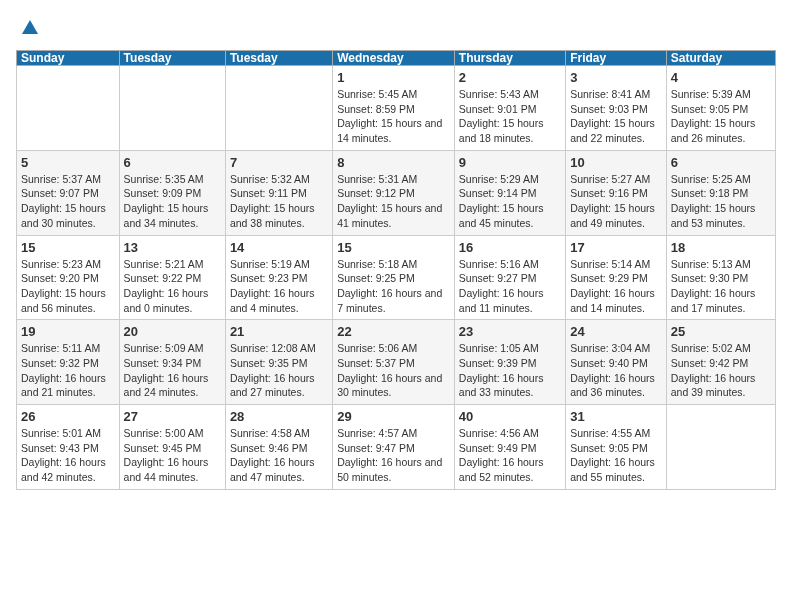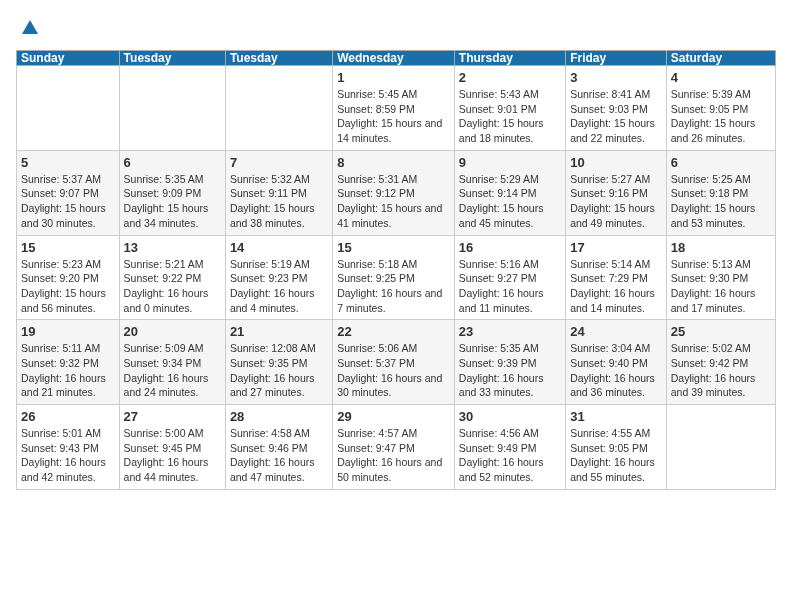--- a/index.html
+++ b/index.html
@@ -216,21 +216,21 @@
         </td>
         <td>
           <span class="day-num">16</span>
           <div class="day-detail">Sunrise: 5:16 AM
 Sunset: 9:27 PM
 Daylight: 16 hours and 11 minutes.</div>
         </td>
         <td>
           <span class="day-num">17</span>
           <div class="day-detail">Sunrise: 5:14 AM
-Sunset: 7:29 PM
+Sunset: 9:29 PM
 Daylight: 16 hours and 14 minutes.</div>
         </td>
         <td>
           <span class="day-num">18</span>
           <div class="day-detail">Sunrise: 5:13 AM
 Sunset: 9:30 PM
 Daylight: 16 hours and 17 minutes.</div>
         </td>
       </tr>
       <tr>
@@ -253,21 +253,21 @@
 Daylight: 16 hours and 27 minutes.</div>
         </td>
         <td>
           <span class="day-num">22</span>
           <div class="day-detail">Sunrise: 5:06 AM
 Sunset: 5:37 PM
 Daylight: 16 hours and 30 minutes.</div>
         </td>
         <td>
           <span class="day-num">23</span>
-          <div class="day-detail">Sunrise: 5:35 AM
+          <div class="day-detail">Sunrise: 1:05 AM
 Sunset: 9:39 PM
 Daylight: 16 hours and 33 minutes.</div>
         </td>
         <td>
           <span class="day-num">24</span>
           <div class="day-detail">Sunrise: 3:04 AM
 Sunset: 9:40 PM
 Daylight: 16 hours and 36 minutes.</div>
         </td>
         <td>
@@ -296,21 +296,21 @@
 Sunset: 9:46 PM
 Daylight: 16 hours and 47 minutes.</div>
         </td>
         <td>
           <span class="day-num">29</span>
           <div class="day-detail">Sunrise: 4:57 AM
 Sunset: 9:47 PM
 Daylight: 16 hours and 50 minutes.</div>
         </td>
         <td>
-          <span class="day-num">30</span>
+          <span class="day-num">40</span>
           <div class="day-detail">Sunrise: 4:56 AM
 Sunset: 9:49 PM
 Daylight: 16 hours and 52 minutes.</div>
         </td>
         <td>
           <span class="day-num">31</span>
           <div class="day-detail">Sunrise: 4:55 AM
 Sunset: 9:05 PM
 Daylight: 16 hours and 55 minutes.</div>
         </td>

